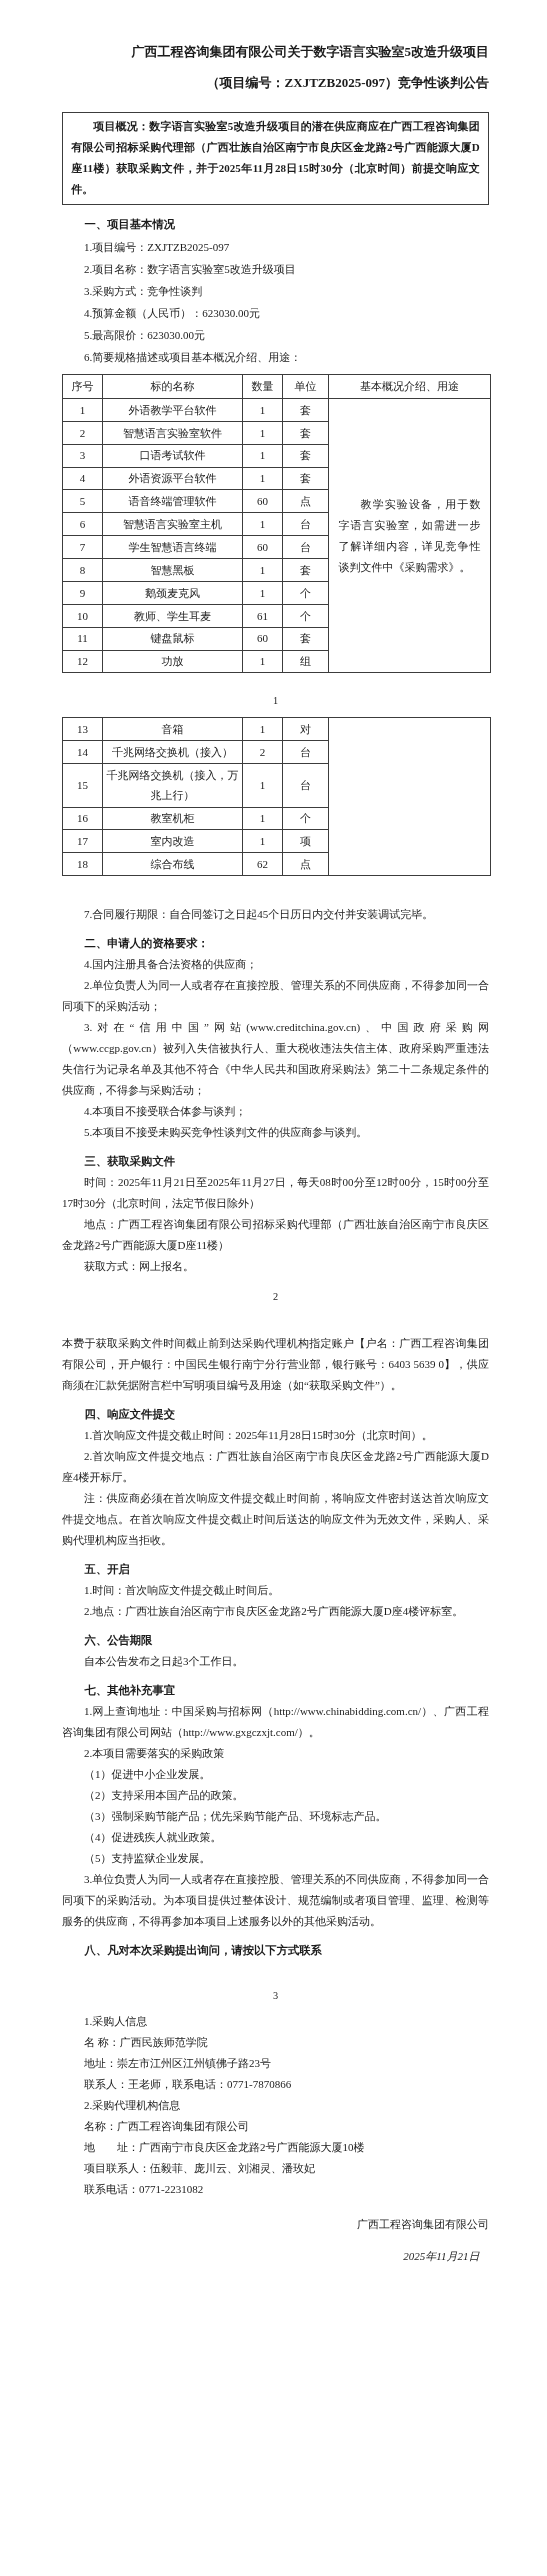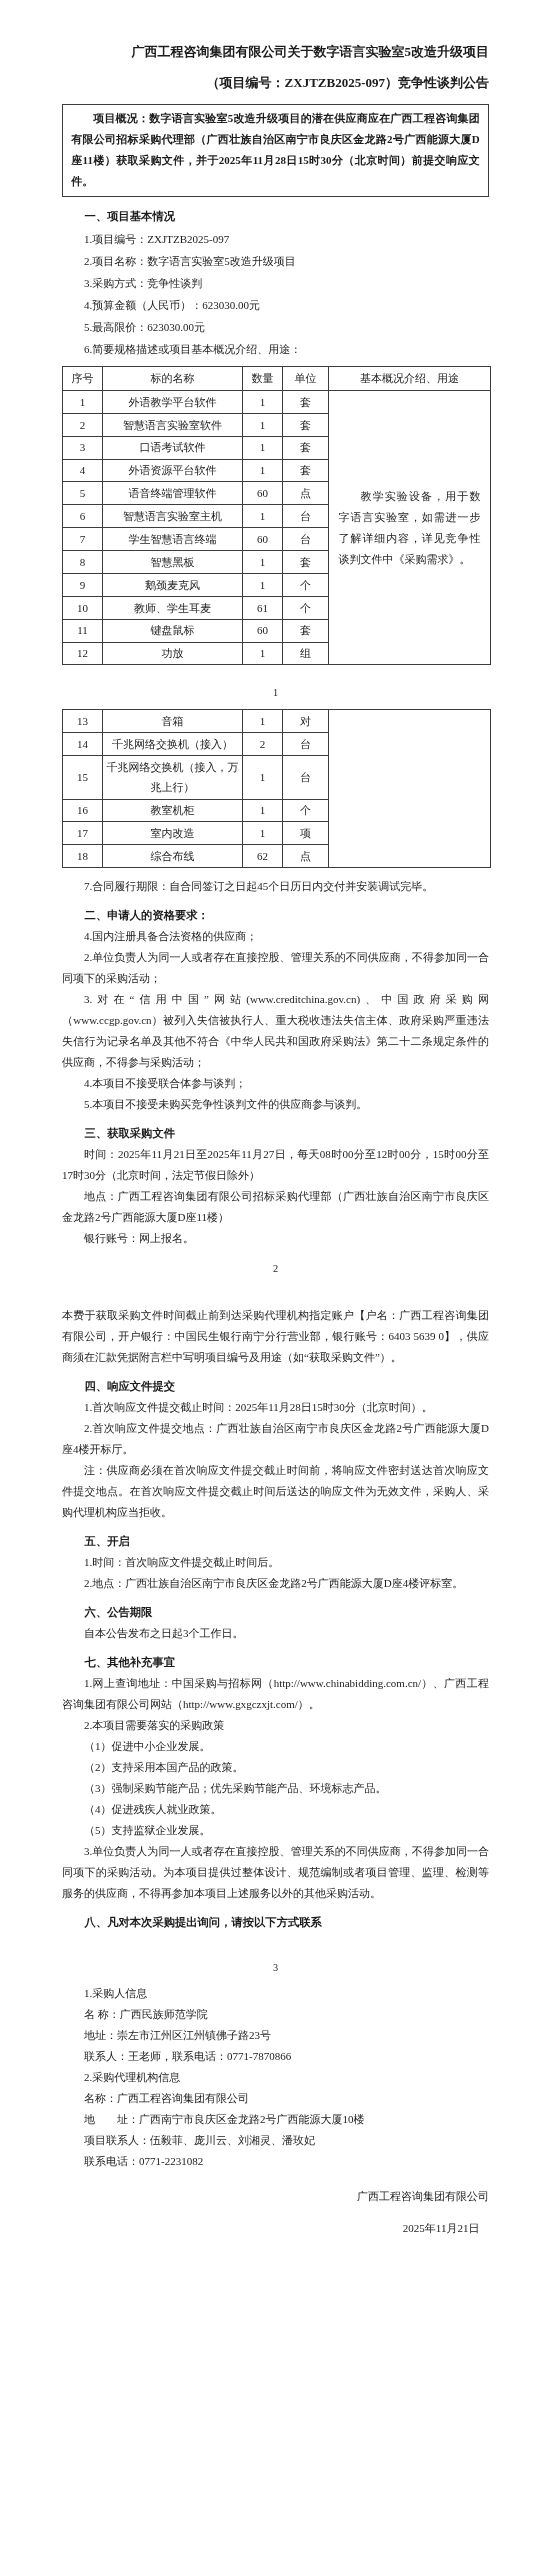--- a/index.html
+++ b/index.html
@@ -14,21 +14,21 @@
     font-size:11px;
   }
   .title{
     text-align:right;
     font-weight:bold;
     font-size:13px;
     line-height:31px;
   }
   .notice{
     border:1.4px solid #3c3c3c;
-    margin-top:6px;
+    margin-top:14px;
     padding:3.4px 8.2px 4.1px 8.2px;
     font-weight:bold;
     line-height:21px;
     text-align:justify;
     text-indent:2em;
   }
   .h{
     font-family:"Liberation Sans","DejaVu Sans",sans-serif;
     font-weight:bold;
     font-size:11.3px;
@@ -36,21 +36,21 @@
     text-indent:2em;
     margin-top:8px;
   }
   .p{
     line-height:22px;
     text-indent:2em;
     text-align:justify;
   }
   .after-table2 .p, .after-table2 .h{line-height:21px;}
   .p.flush{text-indent:0;margin-top:26px;}
-  .contract{margin-top:8px;}
+  .contract{margin-top:28px;}
   .tbl{
     border-collapse:collapse;
     table-layout:fixed;
     width:427px;
     margin-top:5.5px;
   }
   .tbl td{
     border:1px solid #3c3c3c;
     text-align:center;
     vertical-align:middle;
@@ -69,21 +69,21 @@
   }
   .pageno{
     text-align:center;
     line-height:20.5px;
     margin:18px 0 5.5px 0;
     font-size:10.3px;
   }
   .pageno.pn2{margin:9.6px 0 5.5px 0;}
   .pageno.pn3{margin:25px 0 4.1px 0;}
   .sig{text-align:right;margin-top:9.6px;line-height:31.5px;}
-  .sig .sig-date{padding-right:9.6px;}
+  .sig .sig-date{padding-right:9.6px;font-style:italic;}
   .spacer{height:341px;}
 </style>
 </head>
 <body>
 
 <div class="doc">
 
   <div class="title">广西工程咨询集团有限公司关于数字语言实验室5改造升级项目</div>
   <div class="title">（项目编号：ZXJTZB2025-097）竞争性谈判公告</div>
 
@@ -253,21 +253,21 @@
         <div class="p">2.单位负责人为同一人或者存在直接控股、管理关系的不同供应商，不得参加同一合同项下的采购活动；</div>
         <div class="p">3.对在“信用中国”网站(www.creditchina.gov.cn)、中国政府采购网（www.ccgp.gov.cn）被列入失信被执行人、重大税收违法失信主体、政府采购严重违法失信行为记录名单及其他不符合《中华人民共和国政府采购法》第二十二条规定条件的供应商，不得参与采购活动；</div>
         <div class="p">4.本项目不接受联合体参与谈判；</div>
         <div class="p">5.本项目不接受未购买竞争性谈判文件的供应商参与谈判。</div>
       </div>
 
     <div class="h">三、获取采购文件</div>
     <div>
         <div class="p">时间：2025年11月21日至2025年11月27日，每天08时00分至12时00分，15时00分至17时30分（北京时间，法定节假日除外）</div>
         <div class="p">地点：广西工程咨询集团有限公司招标采购代理部（广西壮族自治区南宁市良庆区金龙路2号广西能源大厦D座11楼）</div>
-        <div class="p">银行账号：网上报名。</div>
+        <div class="p">获取方式：网上报名。</div>
       </div>
 
     <div class="pageno pn2">2</div>
 
     <div class="p flush">本费于获取采购文件时间截止前到达采购代理机构指定账户【户名：广西工程咨询集团有限公司，开户银行：中国民生银行南宁分行营业部，银行账号：6403 5639 0】，供应商须在汇款凭据附言栏中写明项目编号及用途（如“获取采购文件”）。</div>
 
     <div class="h">四、响应文件提交</div>
     <div>
         <div class="p">1.首次响应文件提交截止时间：2025年11月28日15时30分（北京时间）。</div>
         <div class="p">2.首次响应文件提交地点：广西壮族自治区南宁市良庆区金龙路2号广西能源大厦D座4楼开标厅。</div>

